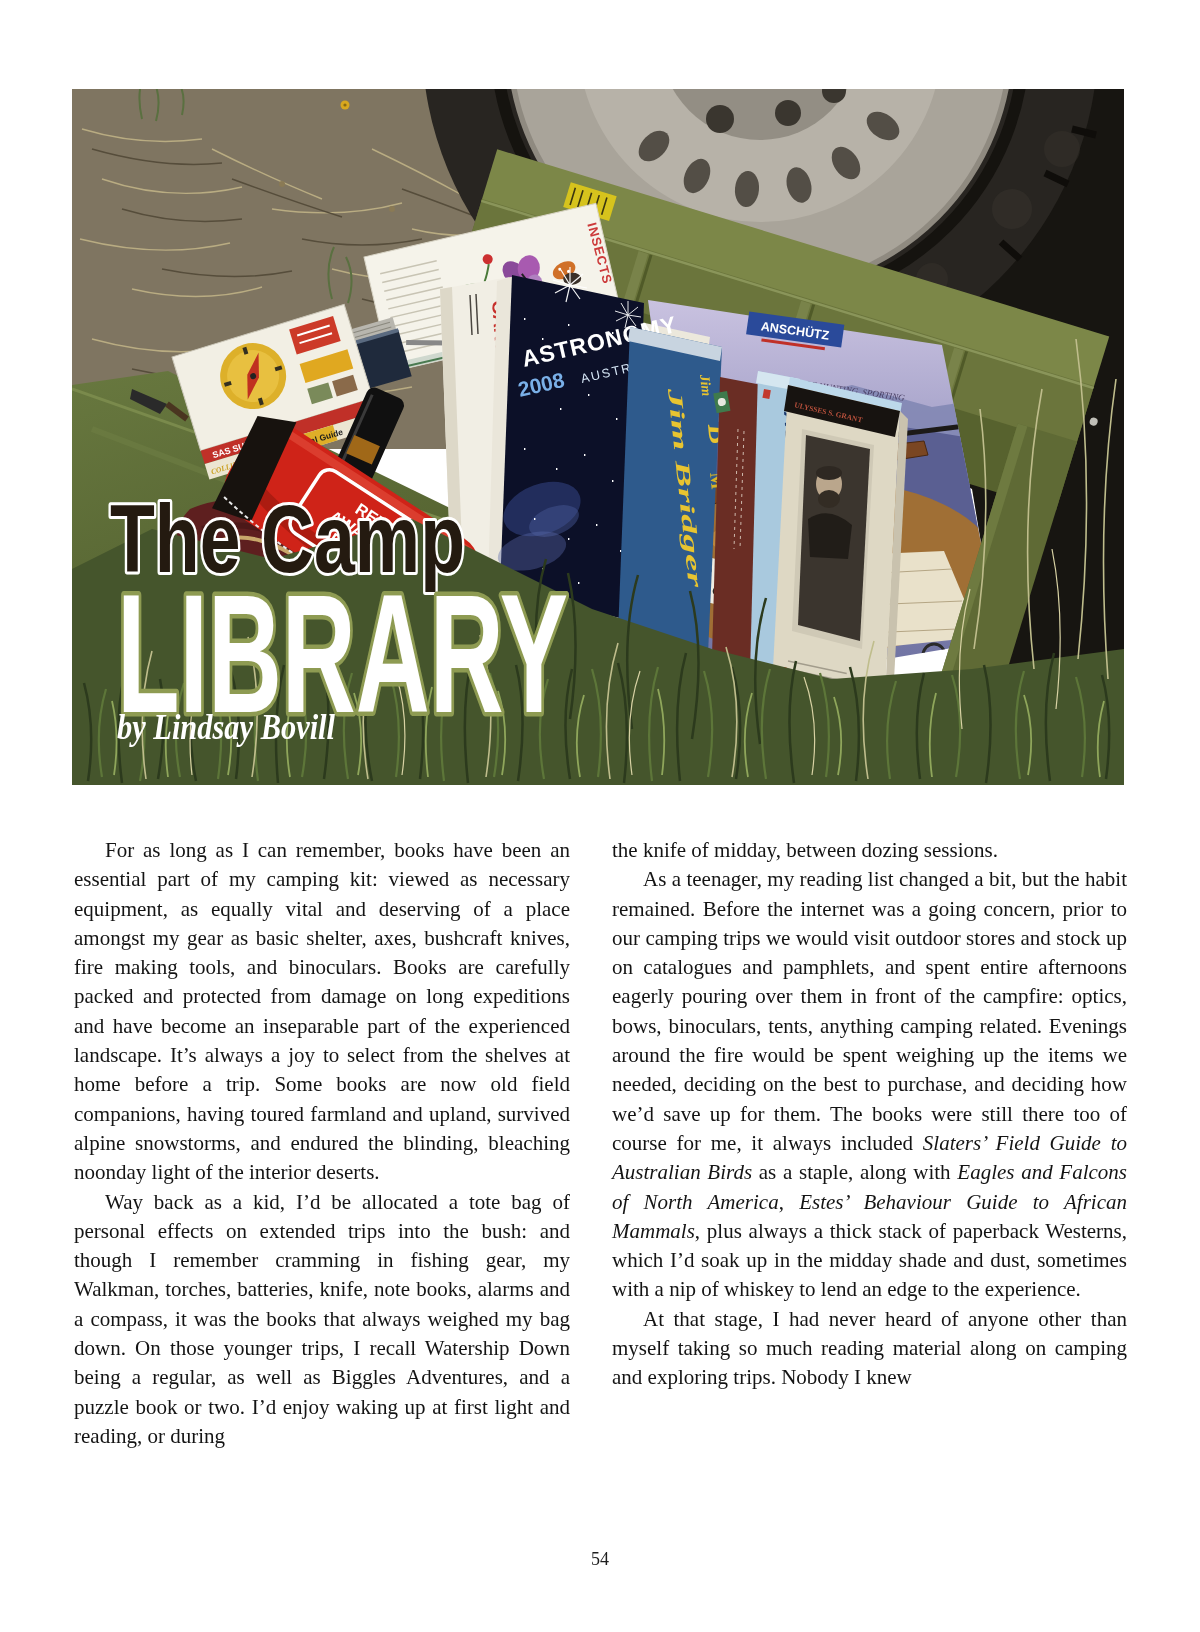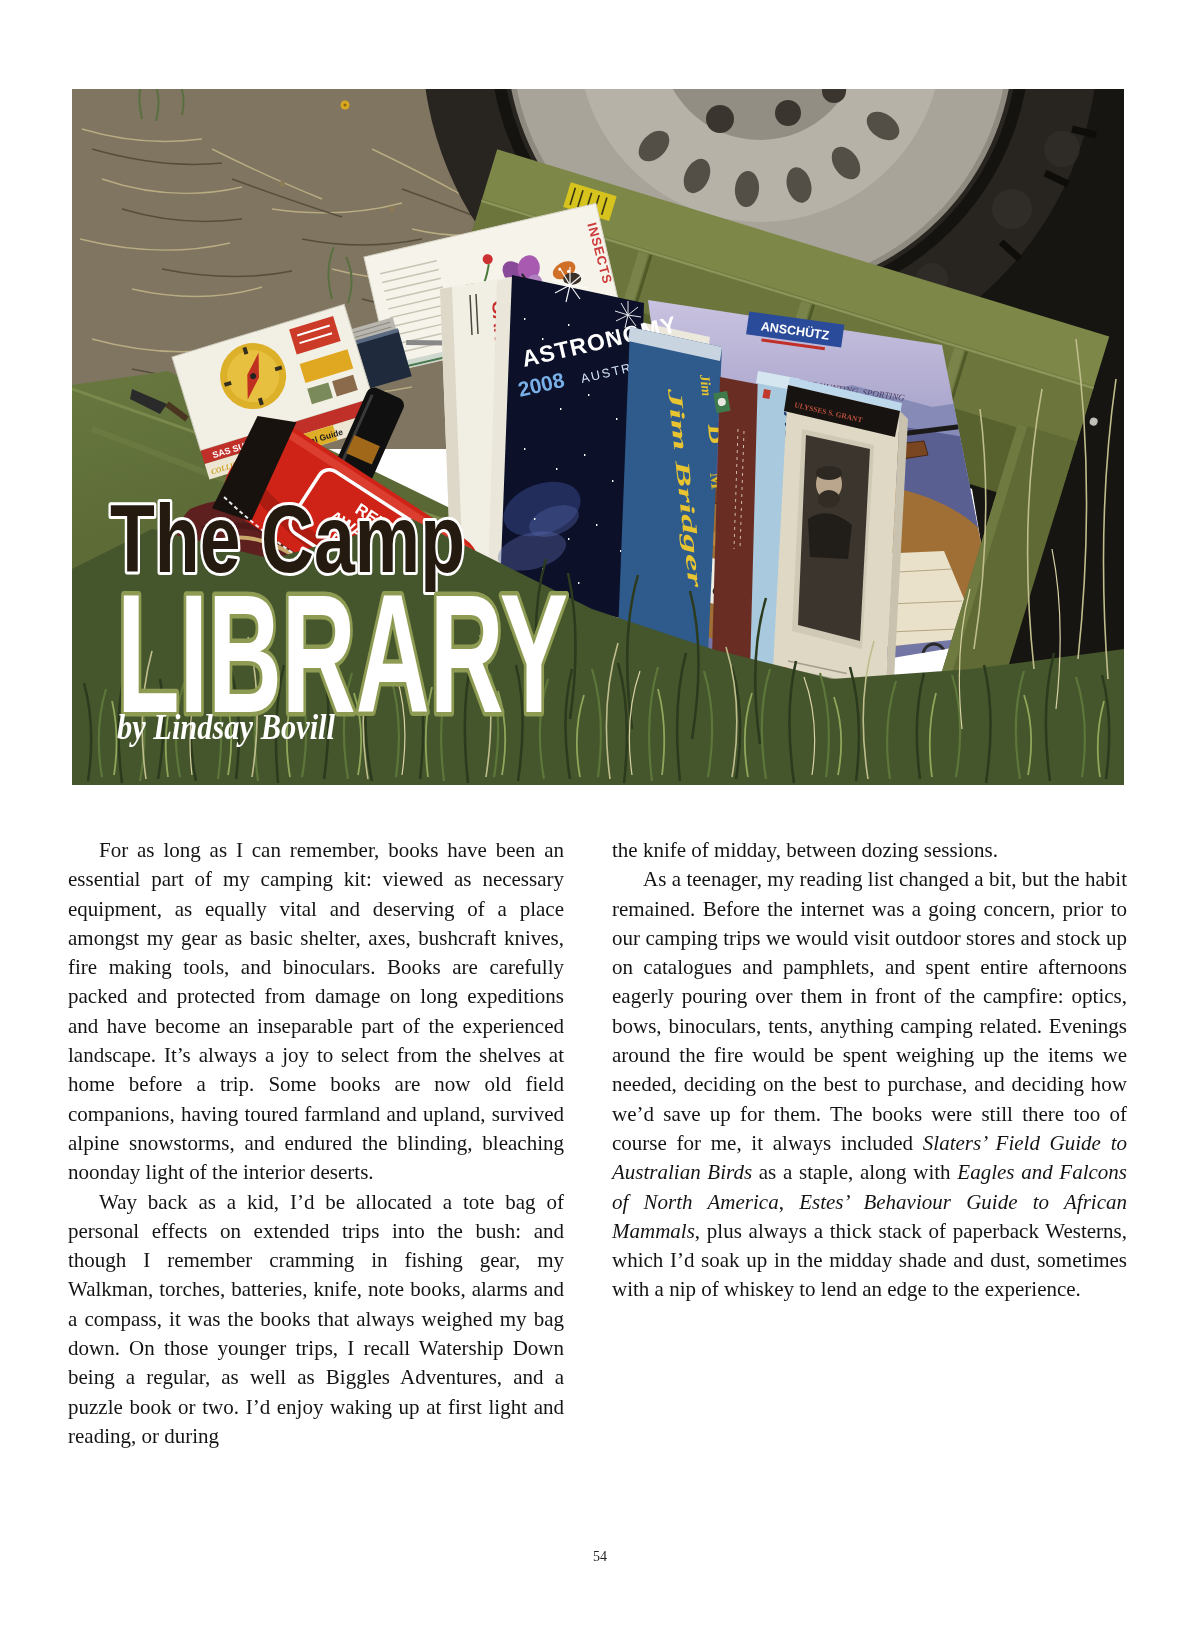--- a/index.html
+++ b/index.html
@@ -4,24 +4,24 @@
 <style>
   html,body{margin:0;padding:0;background:#e8e8e8;}
   .page{position:relative;width:1200px;height:1632px;background:#ffffff;
         font-family:"Liberation Serif",serif;overflow:hidden;}
   .hero{position:absolute;left:72px;top:89px;width:1052px;height:696px;margin:0;}
   .hero svg{display:block;width:100%;height:100%;}
   .article p{margin:0;text-align:justify;hyphens:auto;-webkit-hyphens:auto;}
   .article .indent{text-indent:31px;}
   .article .it{font-style:italic;}
   .col{position:absolute;top:836px;font-size:21px;line-height:29.3px;color:#141414;}
-  .col-left{left:68px;width:496px;}
+  .col-left{left:74px;width:496px;}
   .col-right{left:612px;width:515px;}
   .folio{position:absolute;top:1549px;left:0;width:100%;text-align:center;
-         font-size:14px;color:#1d1d1d;font-family:Liberation Serif, serif;}
+         font-size:18px;color:#1d1d1d;font-family:Liberation Serif, serif;}
 </style>
 </head>
 <body>
 
 <div class="page">
 
   <figure class="hero">
     <svg viewBox="0 0 1052 696" preserveAspectRatio="none">
       <defs>
         <linearGradient id="skyGrad" x1="0" y1="0" x2="0" y2="1">
@@ -357,18 +357,19 @@
   </figure>
 
   <section class="article">
     <div class="col col-left">
         <p class="indent"><span>For as long as I can remember, books have been an essential part of my camping kit: viewed as necessary equipment, as equally vital and deserving of a place amongst my gear as basic shelter, axes, bushcraft knives, fire making tools, and binoculars. Books are carefully packed and protected from damage on long expeditions and have become an inseparable part of the experienced landscape. It’s always a joy to select from the shelves at home before a trip. Some books are now old field companions, having toured farmland and upland, survived alpine snowstorms, and endured the blinding, bleaching noonday light of the interior deserts.</span></p>
         <p class="indent"><span>Way back as a kid, I’d be allocated a tote bag of personal effects on extended trips into the bush: and though I remember cramming in fishing gear, my Walkman, torches, batteries, knife, note books, alarms and a compass, it was the books that always weighed my bag down. On those younger trips, I recall Watership Down being a regular, as well as Biggles Adventures, and a puzzle book or two. I’d enjoy waking up at first light and reading, or during</span></p>
       </div>
     <div class="col col-right">
         <p><span>the knife of midday, between dozing sessions.</span></p>
         <p class="indent"><span>As a teenager, my reading list changed a bit, but the habit remained. Before the internet was a going concern, prior to our camping trips we would visit outdoor stores and stock up on catalogues and pamphlets, and spent entire afternoons eagerly pouring over them in front of the campfire: optics, bows, binoculars, tents, anything camping related. Evenings around the fire would be spent weighing up the items we needed, deciding on the best to purchase, and deciding how we’d save up for them. The books were still there too of course for me, it always included </span><span class="it">Slaters’ Field Guide to Australian Birds</span><span> as a staple, along with </span><span class="it">Eagles and Falcons of North America</span><span>, </span><span class="it">Estes’ Behaviour Guide to African Mammals</span><span>, plus always a thick stack of paperback Westerns, which I’d soak up in the midday shade and dust, sometimes with a nip of whiskey to lend an edge to the experience.</span></p>
+        <p class="indent"><span>At that stage, I had never heard of anyone other than myself taking so much reading material along on camping and exploring trips. Nobody I knew</span></p>
       </div>
   </section>
 
   <footer class="folio">54</footer>
 
 </div>
 
 </body></html>

